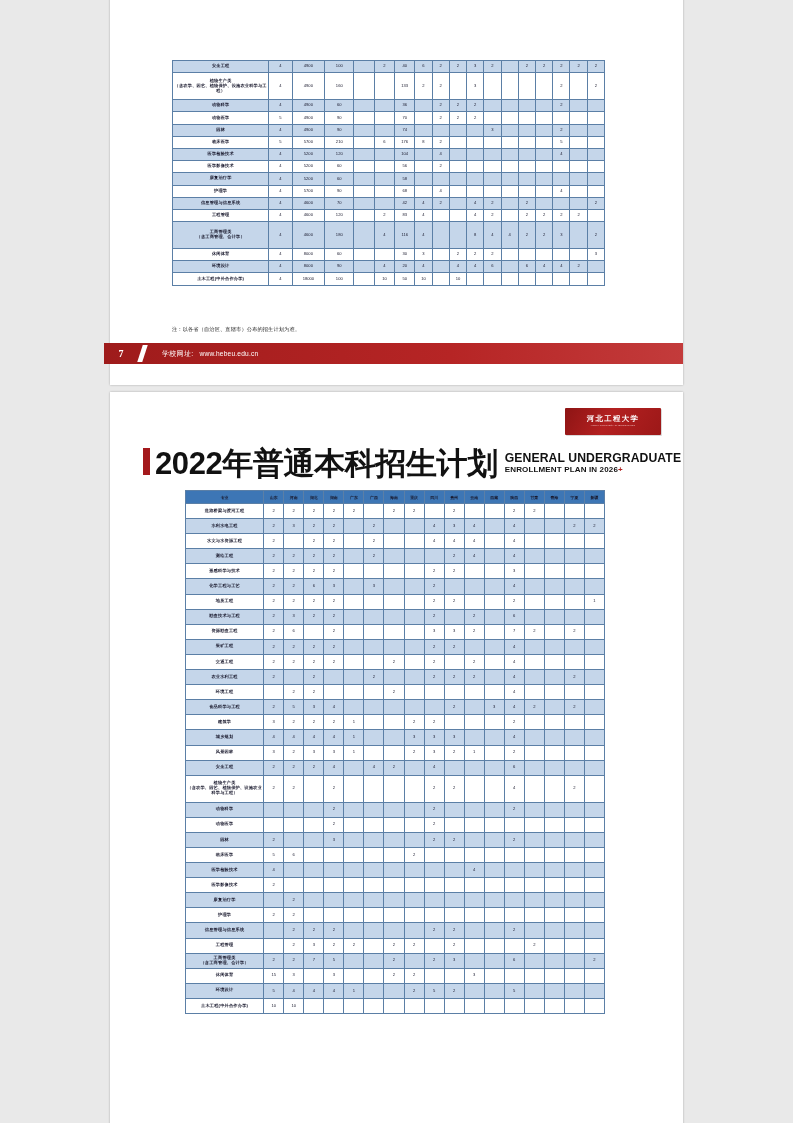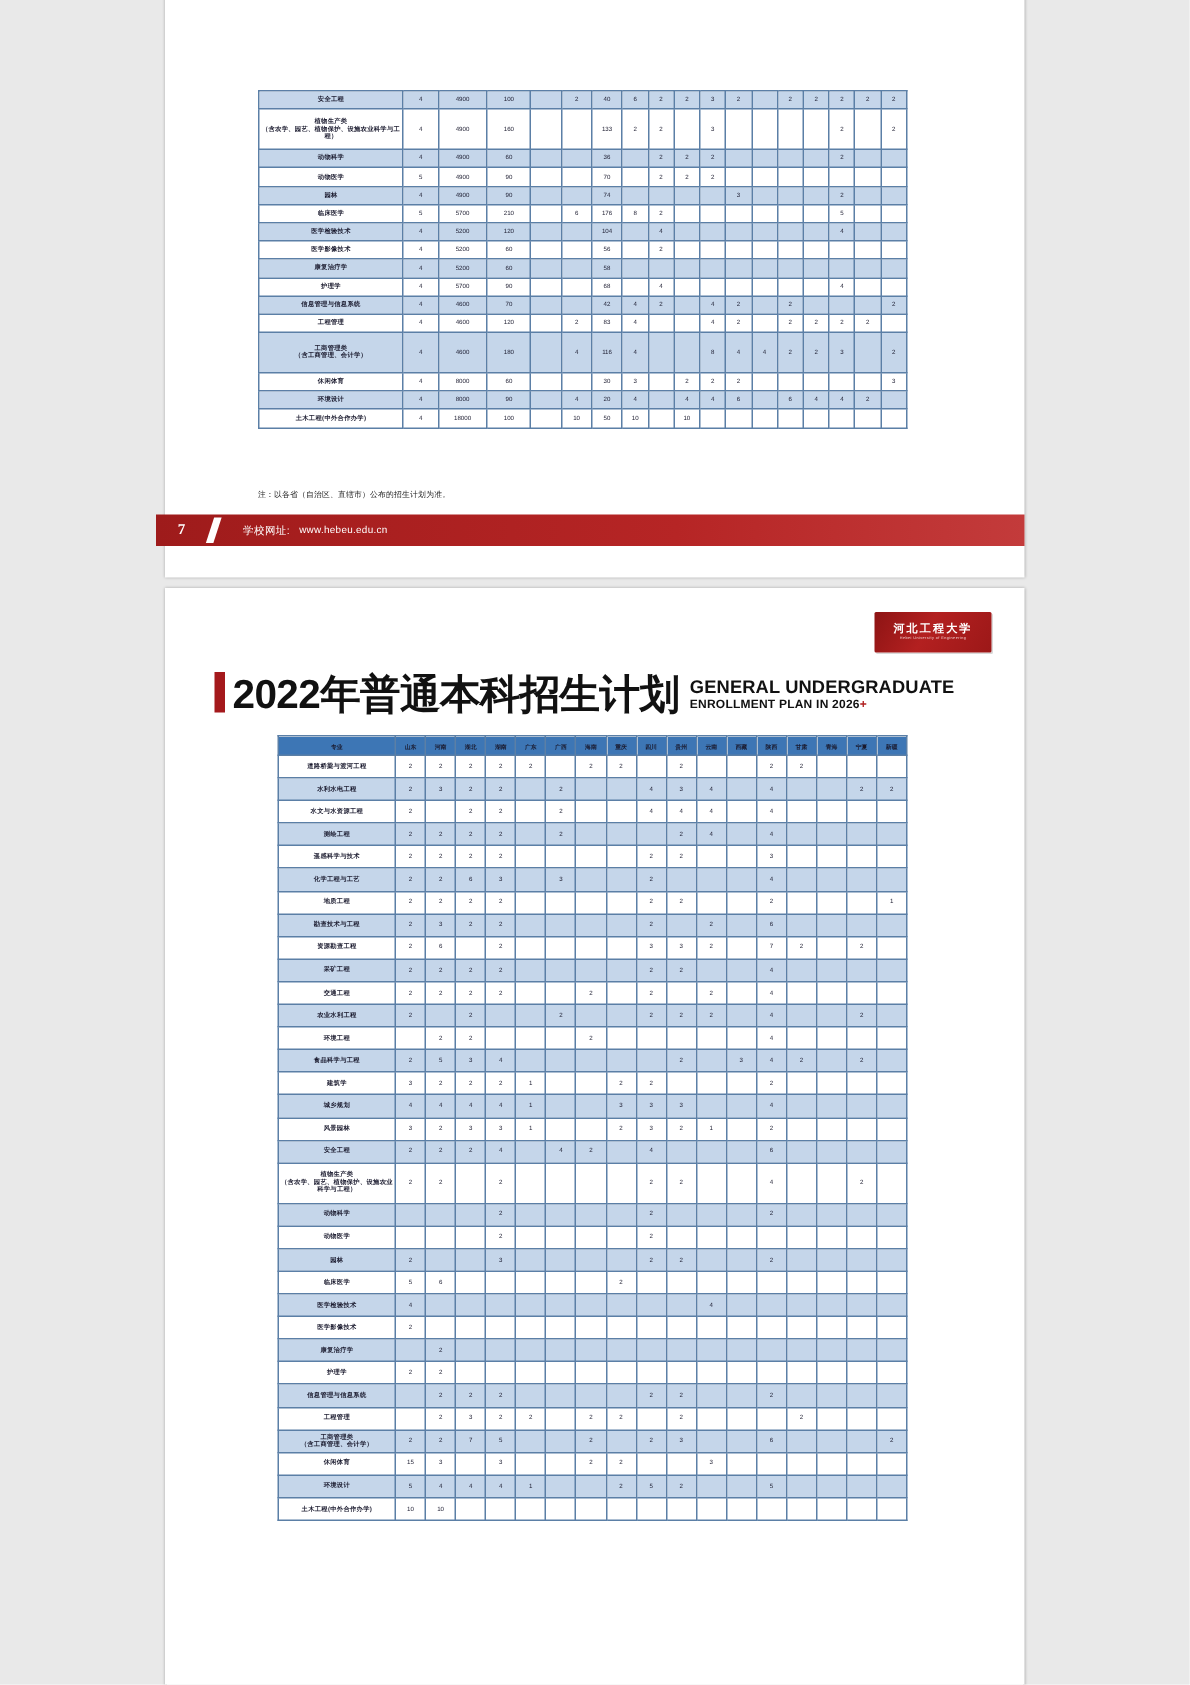--- a/index.html
+++ b/index.html
@@ -62,34 +62,34 @@
   .footer-slash::after{
     content:"";position:absolute;left:2px;top:2px;
     width:5px;height:17px;background:#fff;
     transform:skewX(-18deg);
   }
   .footer-txt{color:#fff;font-size:7px;margin-left:8px;letter-spacing:.3px;}
   .footer-url{color:#fff;font-size:6.6px;margin-left:6px;letter-spacing:.2px;}
 
   
   .logo{
-    position:absolute;right:22px;top:16px;width:78px;height:27px;
+    position:absolute;right:22px;top:16px;width:96px;height:27px;
     background:linear-gradient(120deg,#8d1414 0%,#b32020 45%,#9c1818 100%);
     border-radius:1px;
     display:flex;flex-direction:column;align-items:center;justify-content:center;
     box-shadow:1px 1px 0 rgba(0,0,0,.15);
   }
   .logo-cn{color:#fff;font-size:7.4px;letter-spacing:1.4px;
     font-family:"Liberation Serif",serif;font-weight:bold;line-height:1;}
   .logo-en{color:#f1cdcd;font-size:2.5px;letter-spacing:.3px;margin-top:2.5px;line-height:1;}
 
   .title-wrap{position:absolute;left:33px;top:56px;display:flex;align-items:flex-end;}
   .title-bar{width:7px;height:27px;background:#a4191c;margin-right:5px;margin-bottom:2px;}
   .title-cn{
-    font-size:27px;font-weight:bold;color:#111;letter-spacing:-.4px;line-height:27px;
+    font-size:31px;font-weight:bold;color:#111;letter-spacing:-.4px;line-height:27px;
     font-family:"Liberation Sans",sans-serif;
   }
   .title-en{margin-left:7px;margin-bottom:2px;}
   .title-en1{font-size:12.2px;font-weight:bold;color:#111;letter-spacing:.1px;line-height:12px;
     font-family:"Liberation Sans",sans-serif;}
   .title-en2{font-size:8px;font-weight:bold;color:#111;letter-spacing:.15px;line-height:10px;margin-top:1px;}
   .title-plus{color:#b02020;}
 
   #tbl-bot{
     position:absolute;left:75px;top:98px;width:420px;

